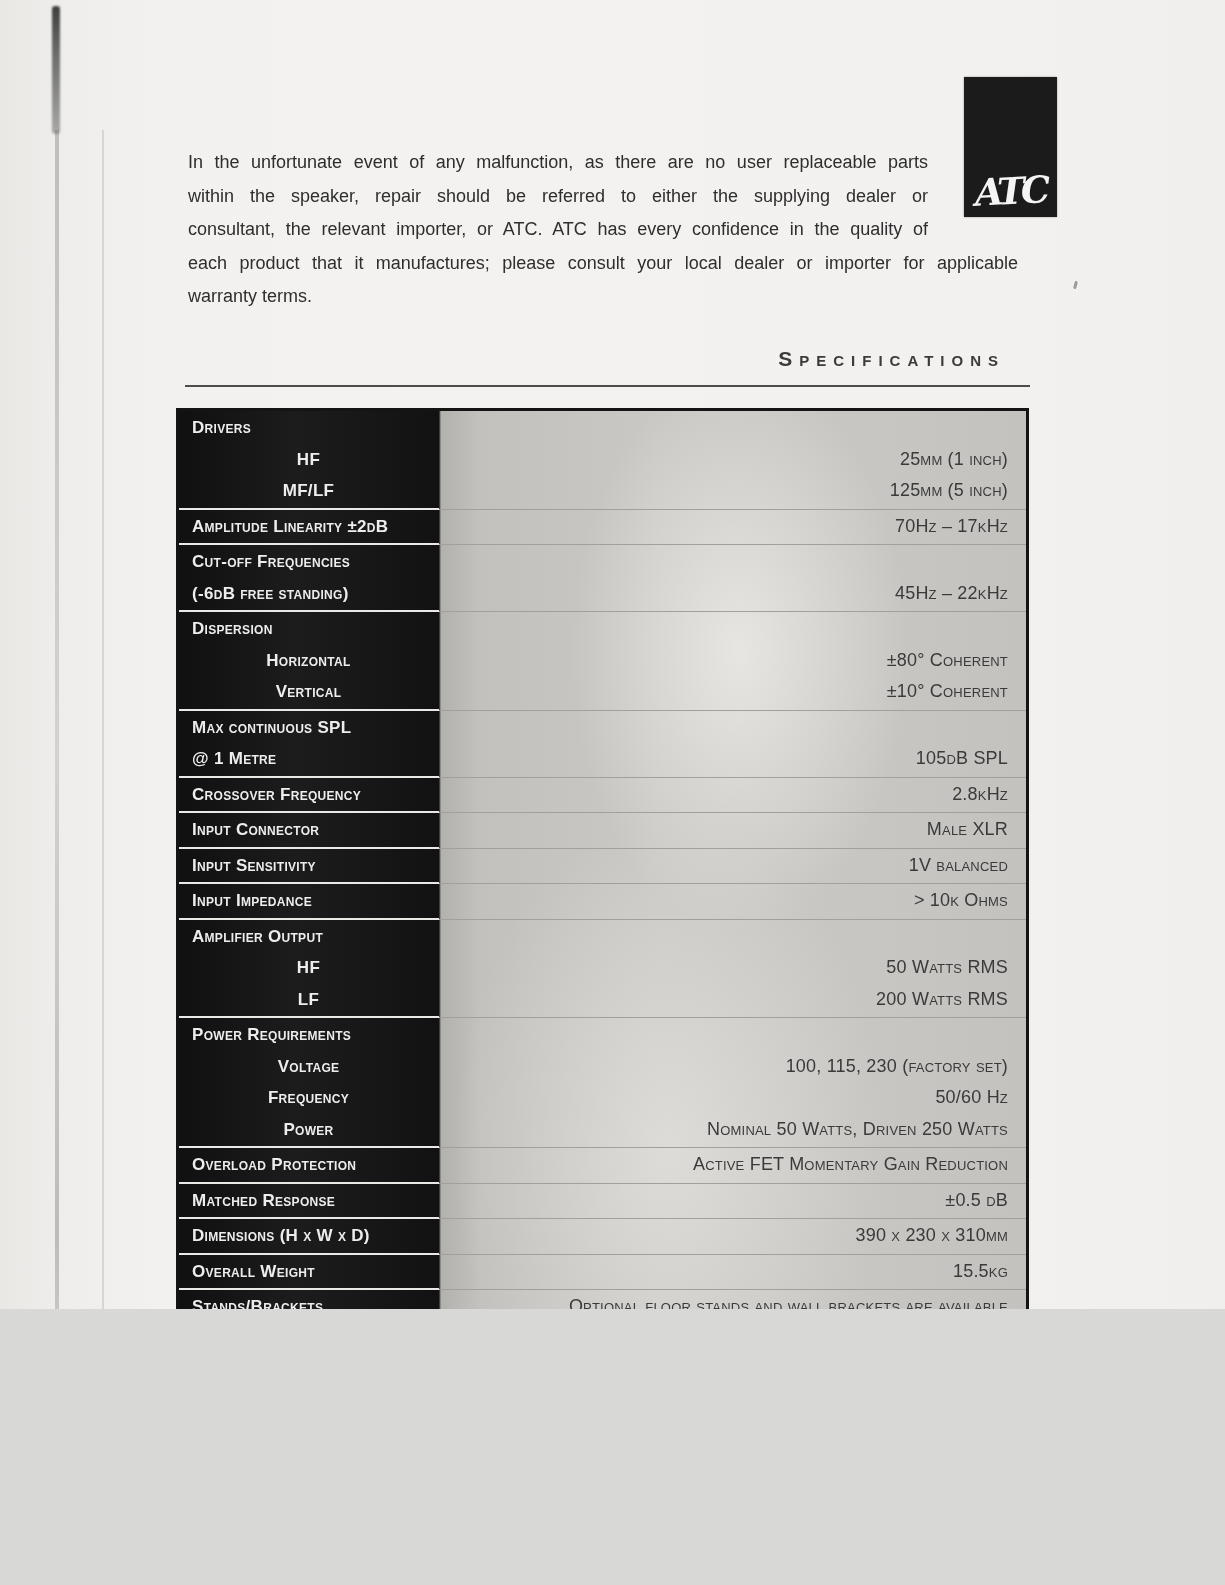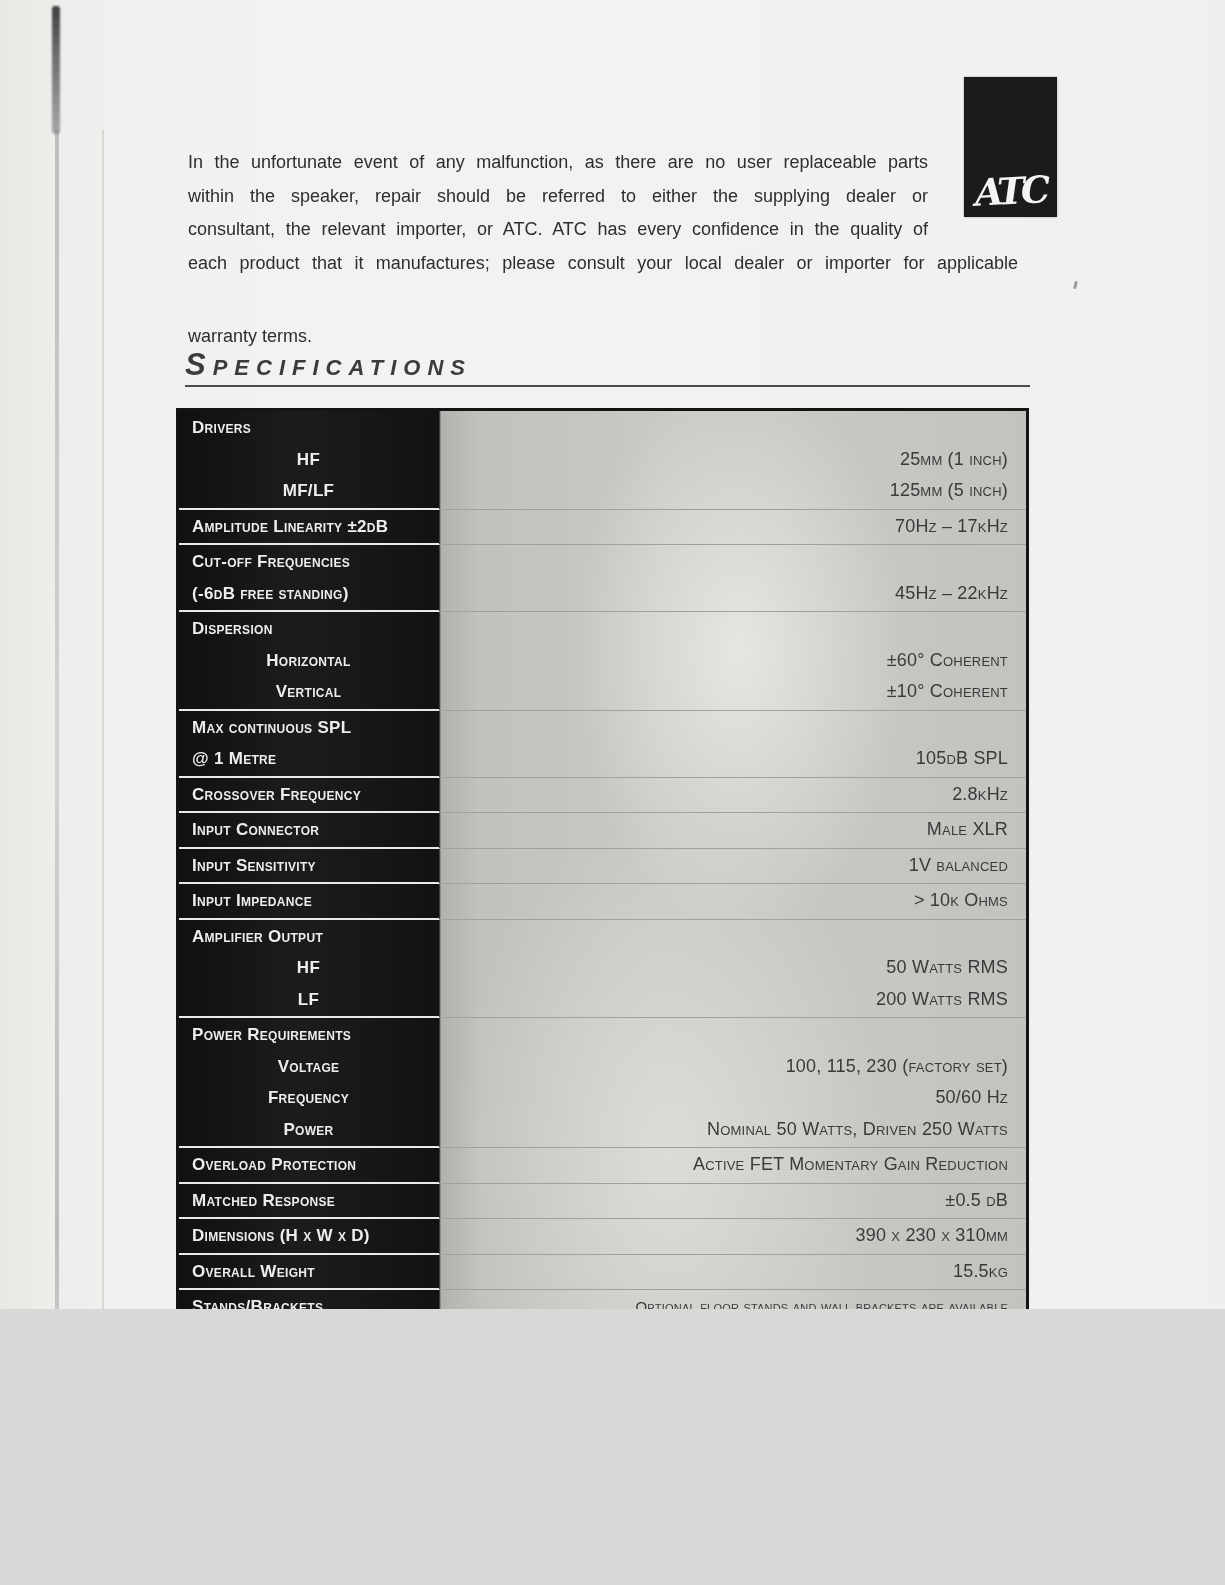--- a/index.html
+++ b/index.html
@@ -22,50 +22,50 @@
   .gray-streak-1 { position:absolute; left:178px; top:1573px; width:300px; height:3px;
     background:linear-gradient(90deg, rgba(90,90,90,.75), rgba(130,130,130,.35) 70%, transparent); transform:rotate(.35deg); }
   .gray-streak-2 { position:absolute; left:450px; top:1575px; width:340px; height:2px;
     background:linear-gradient(90deg, transparent, rgba(100,100,100,.6) 30%, rgba(120,120,120,.3)); }
   .bottom-strip { position:absolute; left:0; top:1577px; width:1225px; height:8px;
     background:repeating-linear-gradient(90deg,#101010 0 18px,#3d3d3d 18px 22px,#0d0d0d 22px 38px,#5a5048 38px 41px,#151515 41px 60px,#2a2d6e 60px 62px,#0f0f0f 62px 84px,#444 84px 87px); }
   
   .intro { position:absolute; left:188px; top:146px; width:830px; font-size:18px; line-height:33.5px; color:#2e2e2e; }
   .intro .line { text-align:justify; text-align-last:justify; white-space:nowrap; overflow:hidden; }
   .intro .line.wrap { width:740px; }
-  .intro .line.last { text-align-last:left;margin-top:40px; }
+  .intro .line.last { text-align-last:left; }
   
   .logo { position:absolute; left:964px; top:77px; width:93px; height:140px; background:#1b1b1b; box-shadow:0 0 2px rgba(0,0,0,.35); }
   .logo .txt { position:absolute; bottom:4px; left:0; right:0; text-align:center;
     font-family:"DejaVu Serif", serif; font-style:italic; font-weight:bold; font-size:37px;
     color:#f4f4f4; letter-spacing:-4px; transform:rotate(-3deg); }
   
-  .heading { position:absolute; left:185px; top:347px; width:820px; text-align:left;
-    font-variant:small-caps; font-weight:bold; font-size:31px; letter-spacing:7px; color:#3b3b3b;font-style:italic; }
+  .heading { position:absolute; left:185px; top:347px; width:820px; text-align:right;
+    font-variant:small-caps; font-weight:bold; font-size:21px; letter-spacing:7px; color:#3b3b3b; }
   .heading-rule { position:absolute; left:185px; top:385px; width:845px; height:2px; background:#4c4c4c; }
   
   .spec-table { position:absolute; left:176px; top:408px; width:853px; box-sizing:border-box;
     border:3px solid #141414;
     background:
       radial-gradient(ellipse 240px 400px at 560px 240px, rgba(236,235,231,.85), rgba(236,235,231,0) 70%),
       radial-gradient(ellipse 300px 460px at 490px 740px, rgba(229,228,224,.7), rgba(229,228,224,0) 72%),
       linear-gradient(90deg,#1a1a1a 0 260px, #b2b1ae 262px, #c2c1be 300px, #c9c8c5 480px, #c7c6c3 700px, #c3c2bf 100%);
   }
   .row { display:flex; }
   .row .cl { width:260px; box-sizing:border-box; overflow:hidden;
     background:linear-gradient(90deg,#101010,#1c1c1c 45%,#121212);
     color:#ededed; padding:1px 12px 1px 13px; border-bottom:2px solid #ebe9e5; }
   .row .cr { flex:1; box-sizing:border-box; overflow:hidden;
     color:#3a3a3a; padding:1px 18px 1px 12px; border-bottom:1px solid #a3a09b; }
   .row:last-child .cl, .row:last-child .cr { border-bottom:none; }
   .t { line-height:31.5px; font-variant:small-caps; white-space:nowrap; }
   .cl .t { font-size:17px; font-weight:bold; letter-spacing:.3px; text-align:left; }
   .cl .t.r { text-align:center; padding-right:2px; }
   .cr .t { font-size:18px; text-align:right; letter-spacing:.2px; }
-  .cr .t.small { font-size:15px; }
+  .cr .t.small { font-size:18px; }
   
   .footer-rule { position:absolute; left:184px; top:1494px; width:846px; height:2px; background:#454545; }
   .footer-tick { position:absolute; left:1029px; top:1495px; width:2px; height:29px; background:#454545; }
   .page-num { position:absolute; left:948px; top:1500px; width:78px; text-align:right; font-size:17px; color:#333; }
 </style>
 </head>
 <body>
 
 <div class="scan">
 
@@ -121,21 +121,21 @@
         </div>
       </div>
       <div class="row">
         <div class="cl">
           <div class="t">Dispersion</div>
           <div class="t r">Horizontal</div>
           <div class="t r">Vertical</div>
         </div>
         <div class="cr">
           <div class="t">&nbsp;</div>
-          <div class="t">±60° Coherent</div>
+          <div class="t">±80° Coherent</div>
           <div class="t">±10° Coherent</div>
         </div>
       </div>
       <div class="row">
         <div class="cl">
           <div class="t">Max continuous SPL</div>
           <div class="t">@ 1 Metre</div>
         </div>
         <div class="cr">
           <div class="t">&nbsp;</div>

